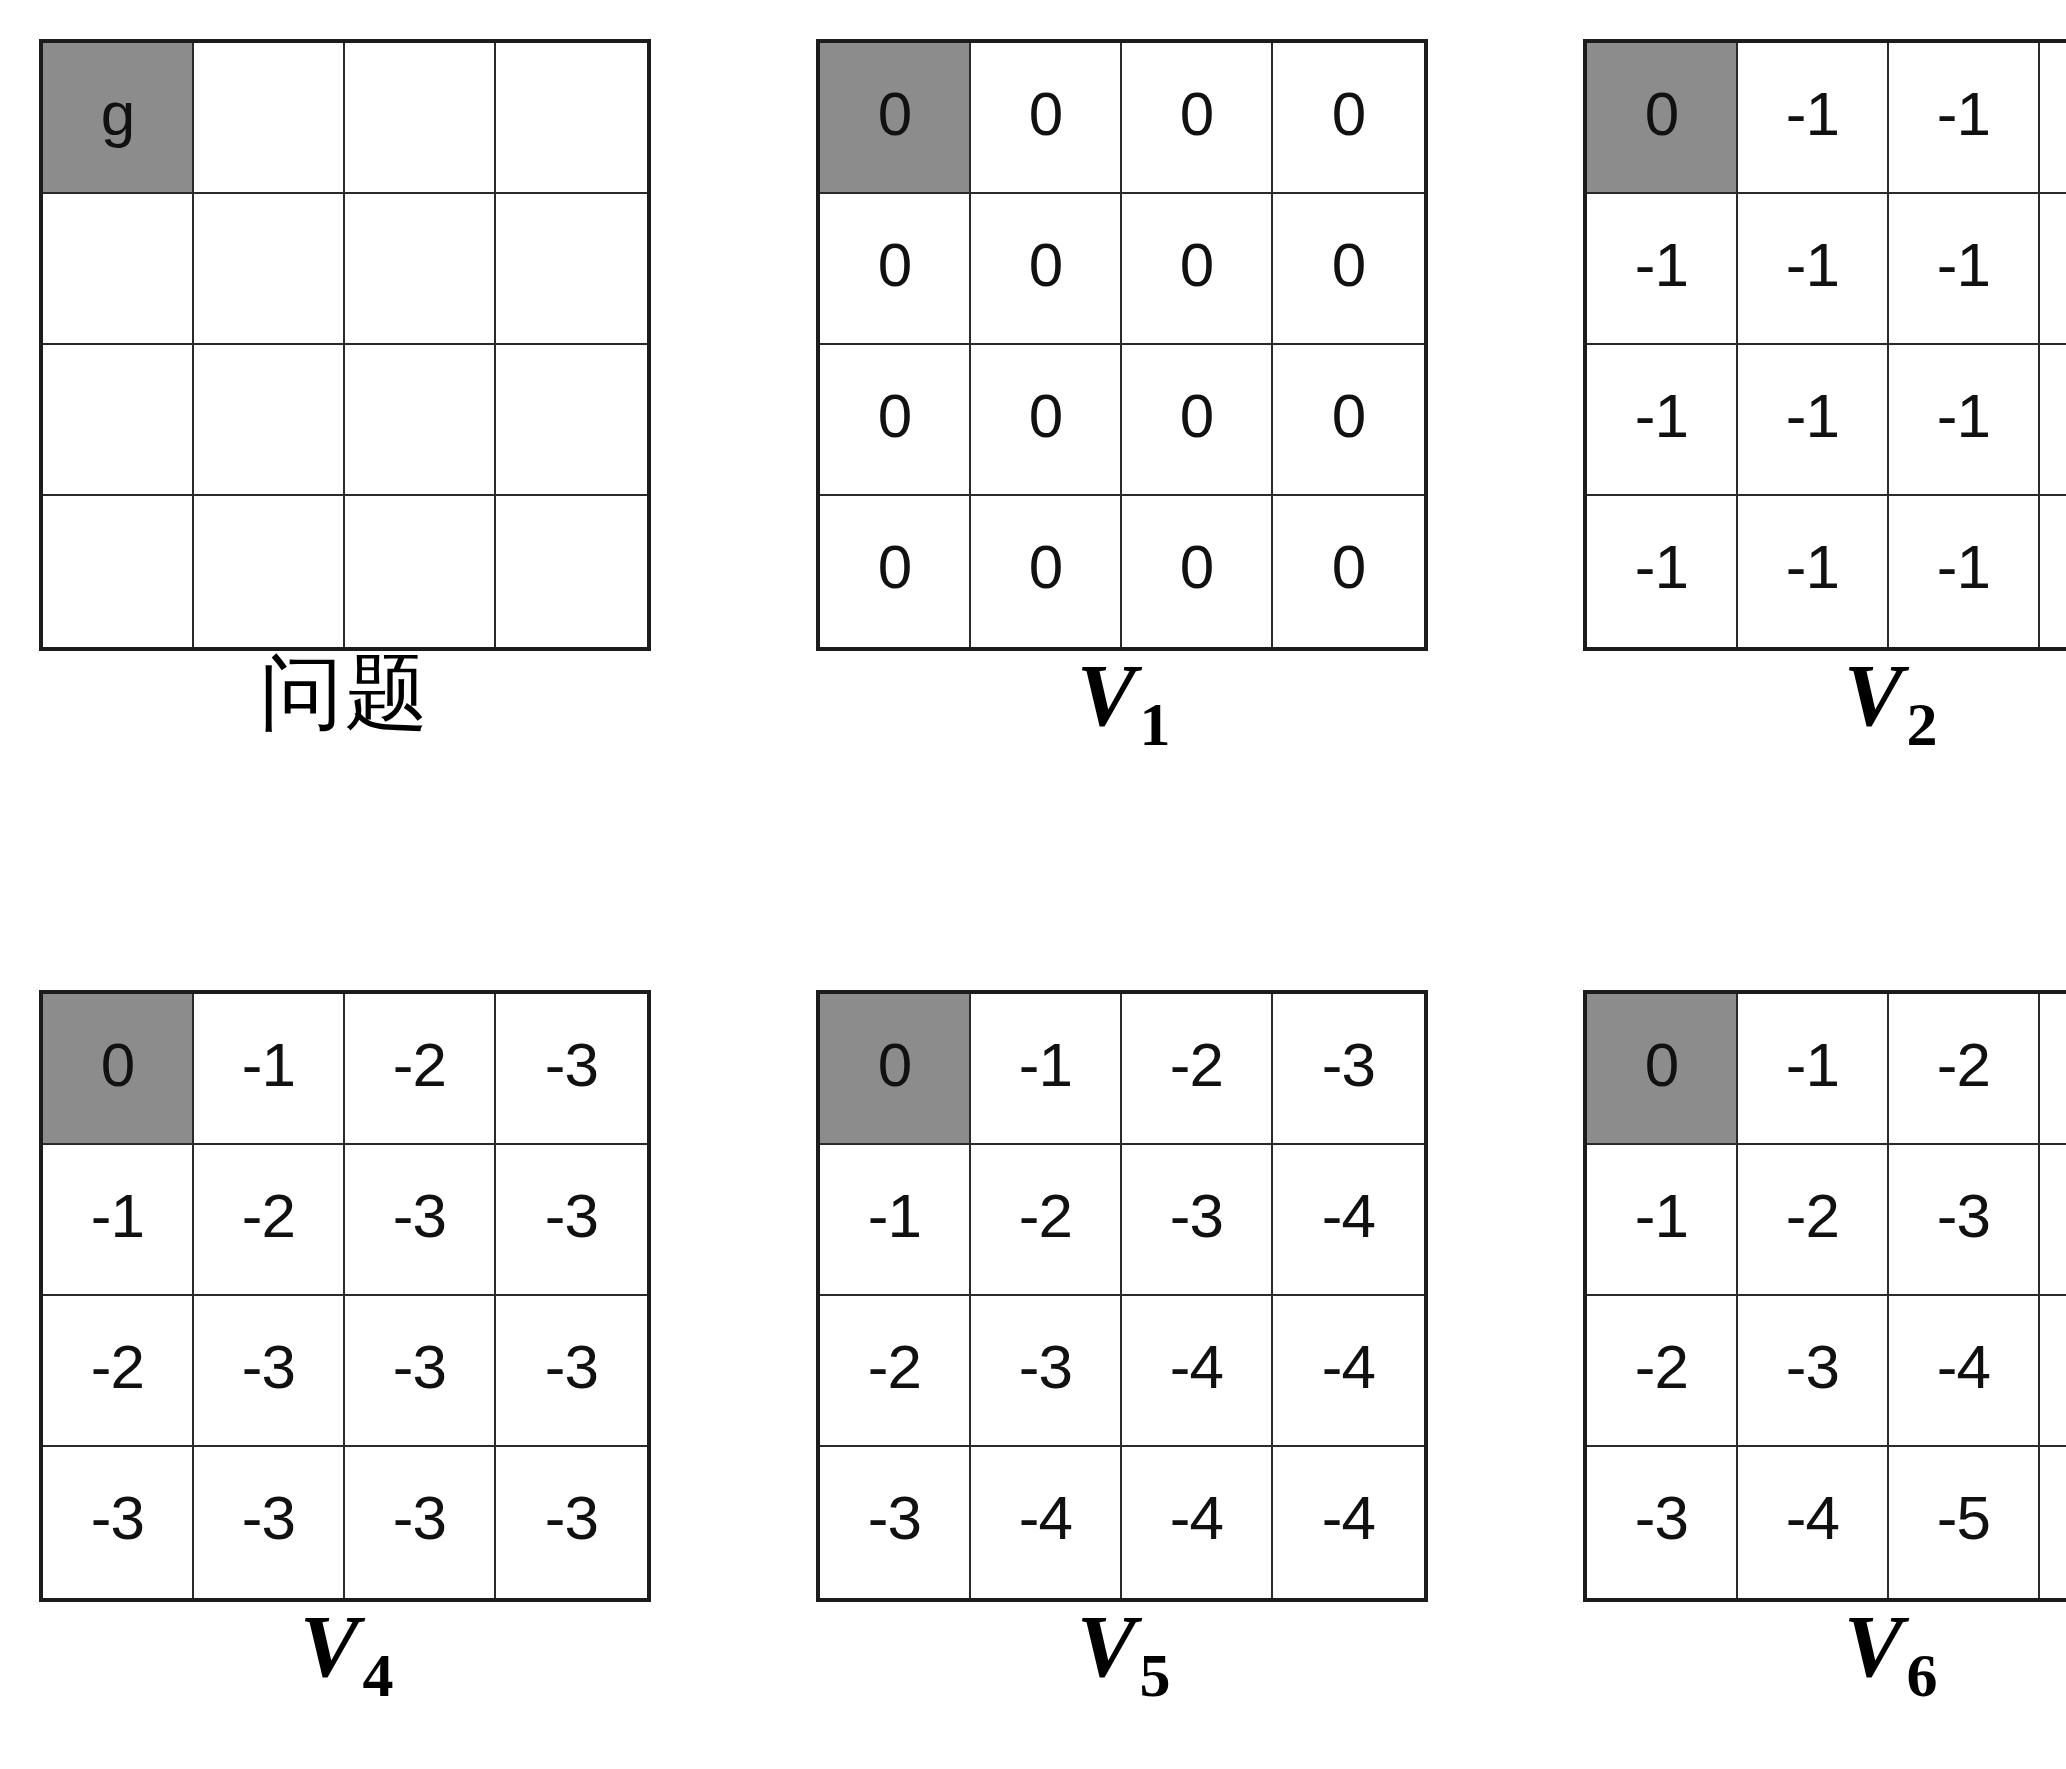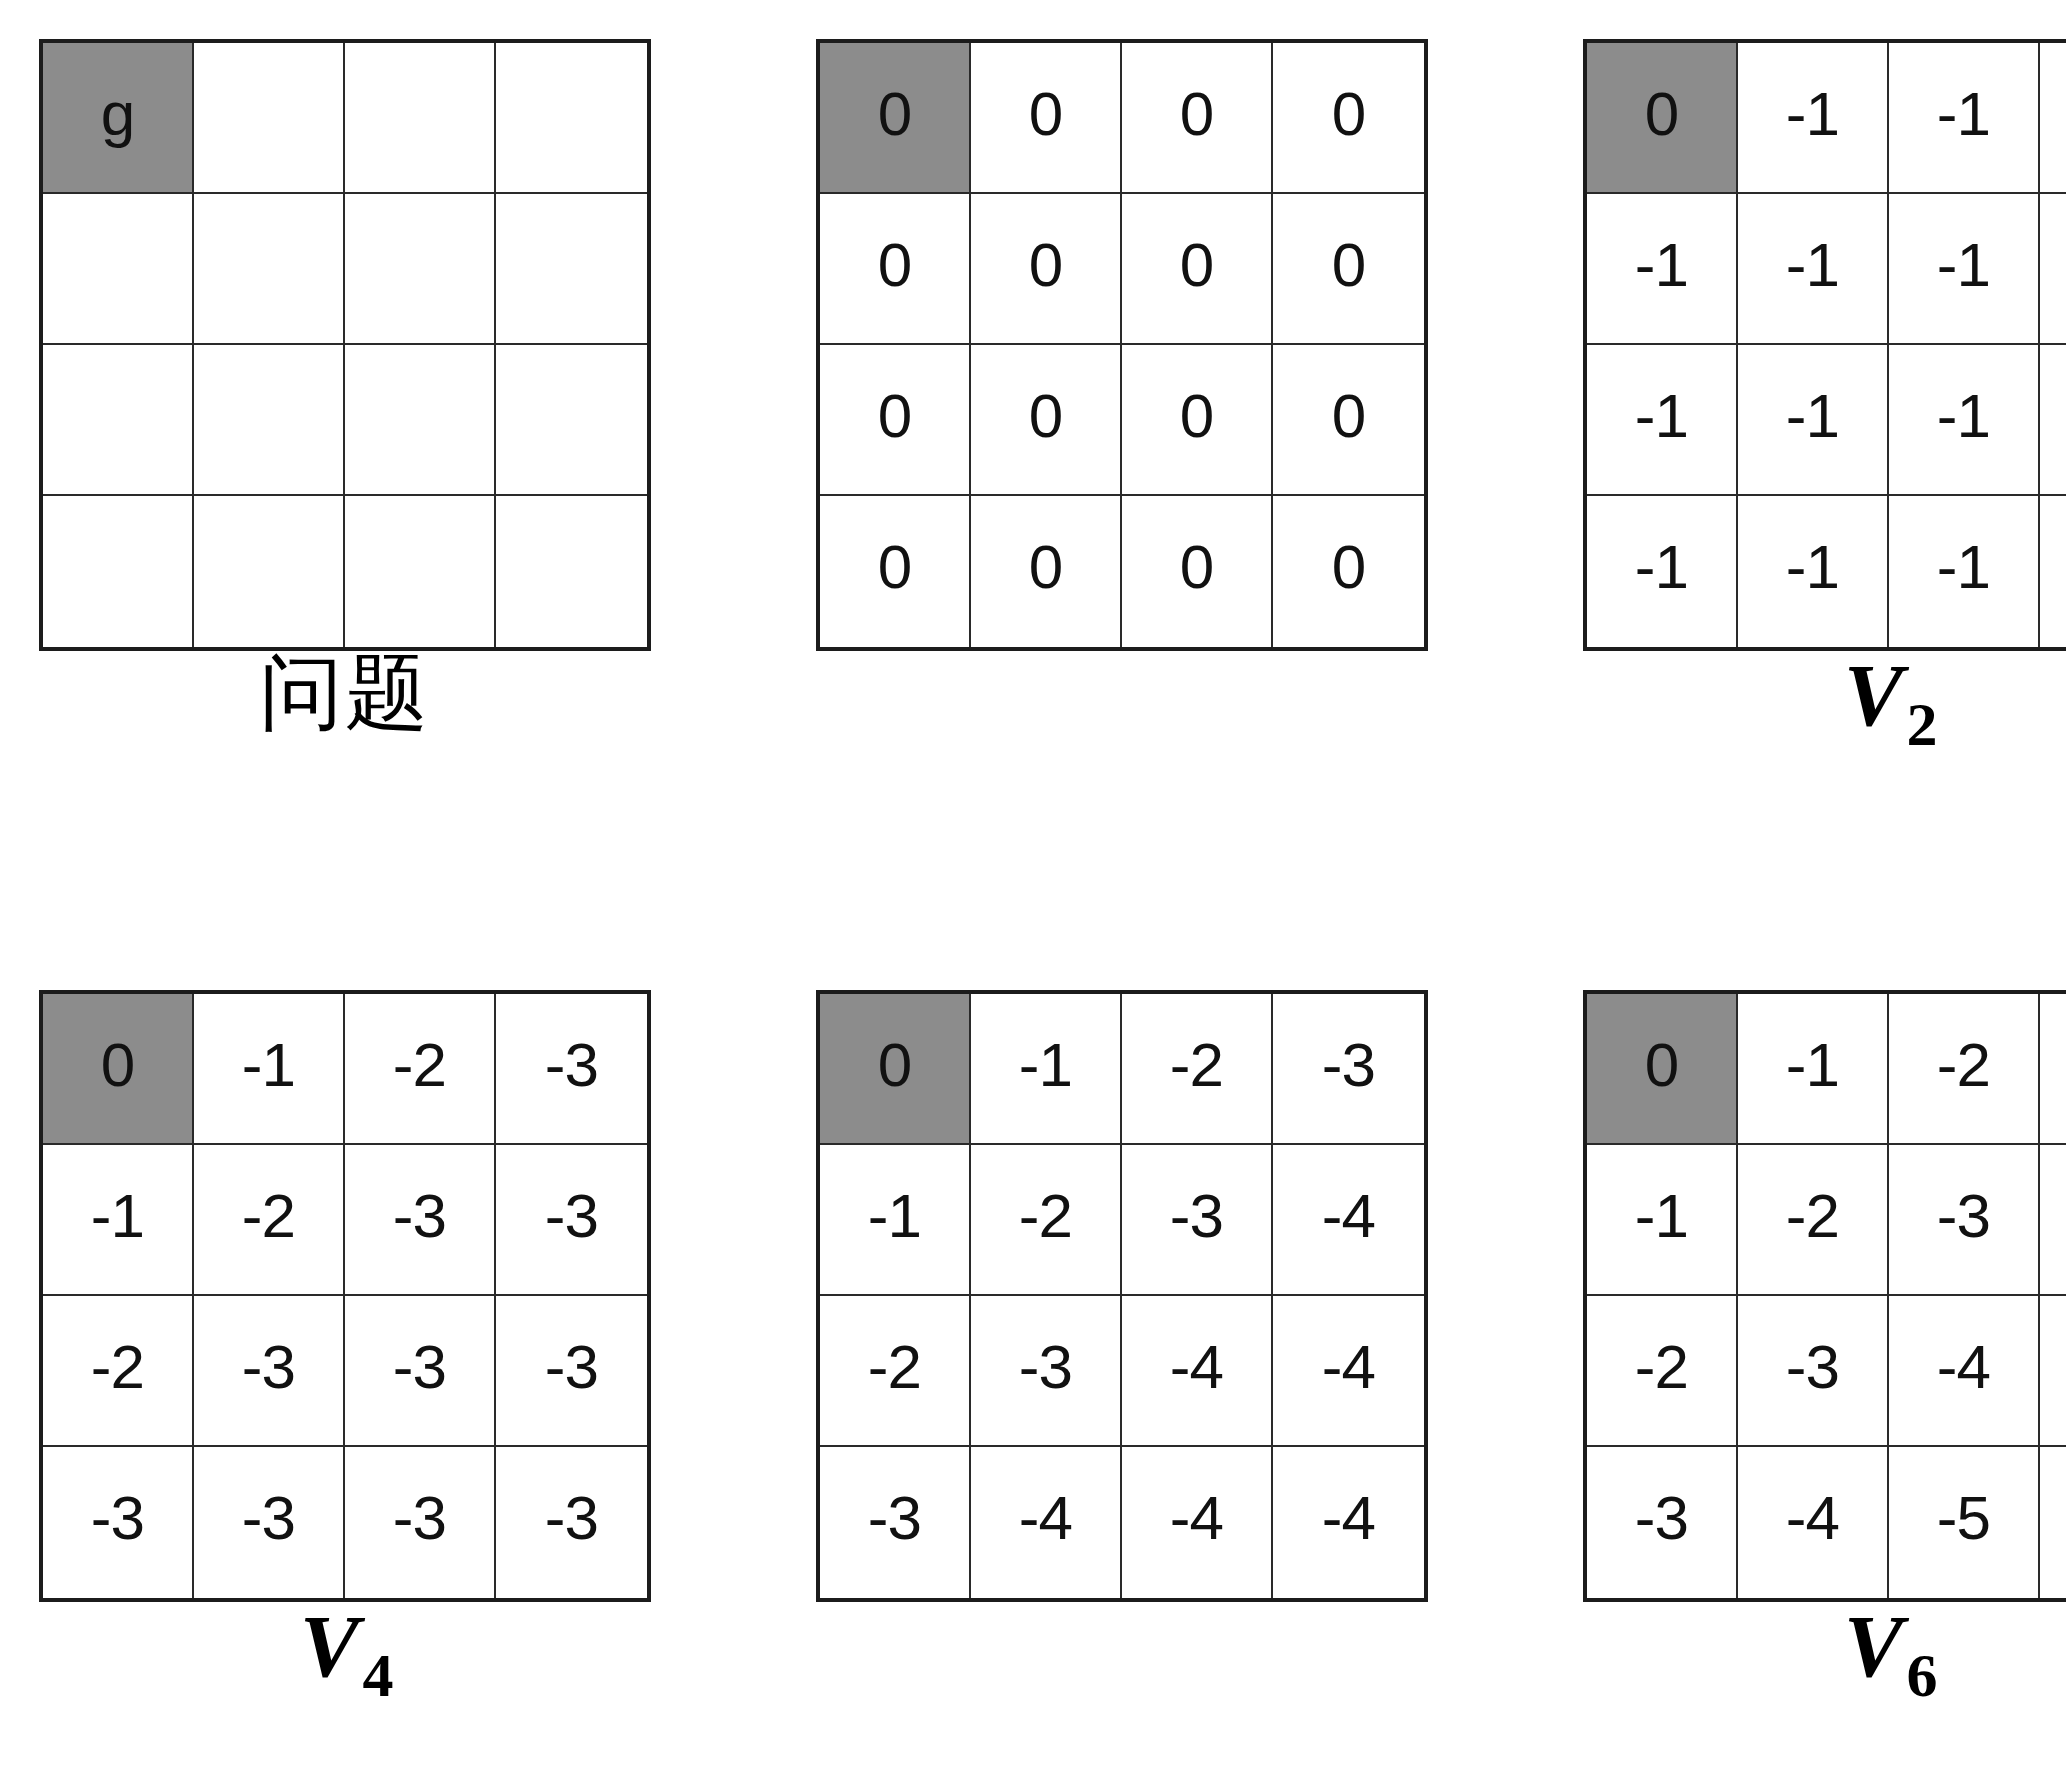--- a/index.html
+++ b/index.html
@@ -205,20 +205,21 @@
         <div class="cell">
           <span class="val">0</span>
         </div>
         <div class="cell">
           <span class="val">0</span>
         </div>
         <div class="cell">
           <span class="val">0</span>
         </div>
       </div>
+      <div class="caption"><span class="cap-sym">V</span><span class="cap-sub">1</span></div>
     </div>
     <div class="panel" style="left: 1583px; top: 39px;">
       <div class="grid">
         <div class="cell shaded">
           <span class="val">0</span>
         </div>
         <div class="cell">
           <span class="val">-1</span>
         </div>
         <div class="cell">
@@ -355,20 +356,21 @@
         <div class="cell">
           <span class="val">-4</span>
         </div>
         <div class="cell">
           <span class="val">-4</span>
         </div>
         <div class="cell">
           <span class="val">-4</span>
         </div>
       </div>
+      <div class="caption"><span class="cap-sym">V</span><span class="cap-sub">5</span></div>
     </div>
     <div class="panel" style="left: 1583px; top: 990px;">
       <div class="grid">
         <div class="cell shaded">
           <span class="val">0</span>
         </div>
         <div class="cell">
           <span class="val">-1</span>
         </div>
         <div class="cell">

